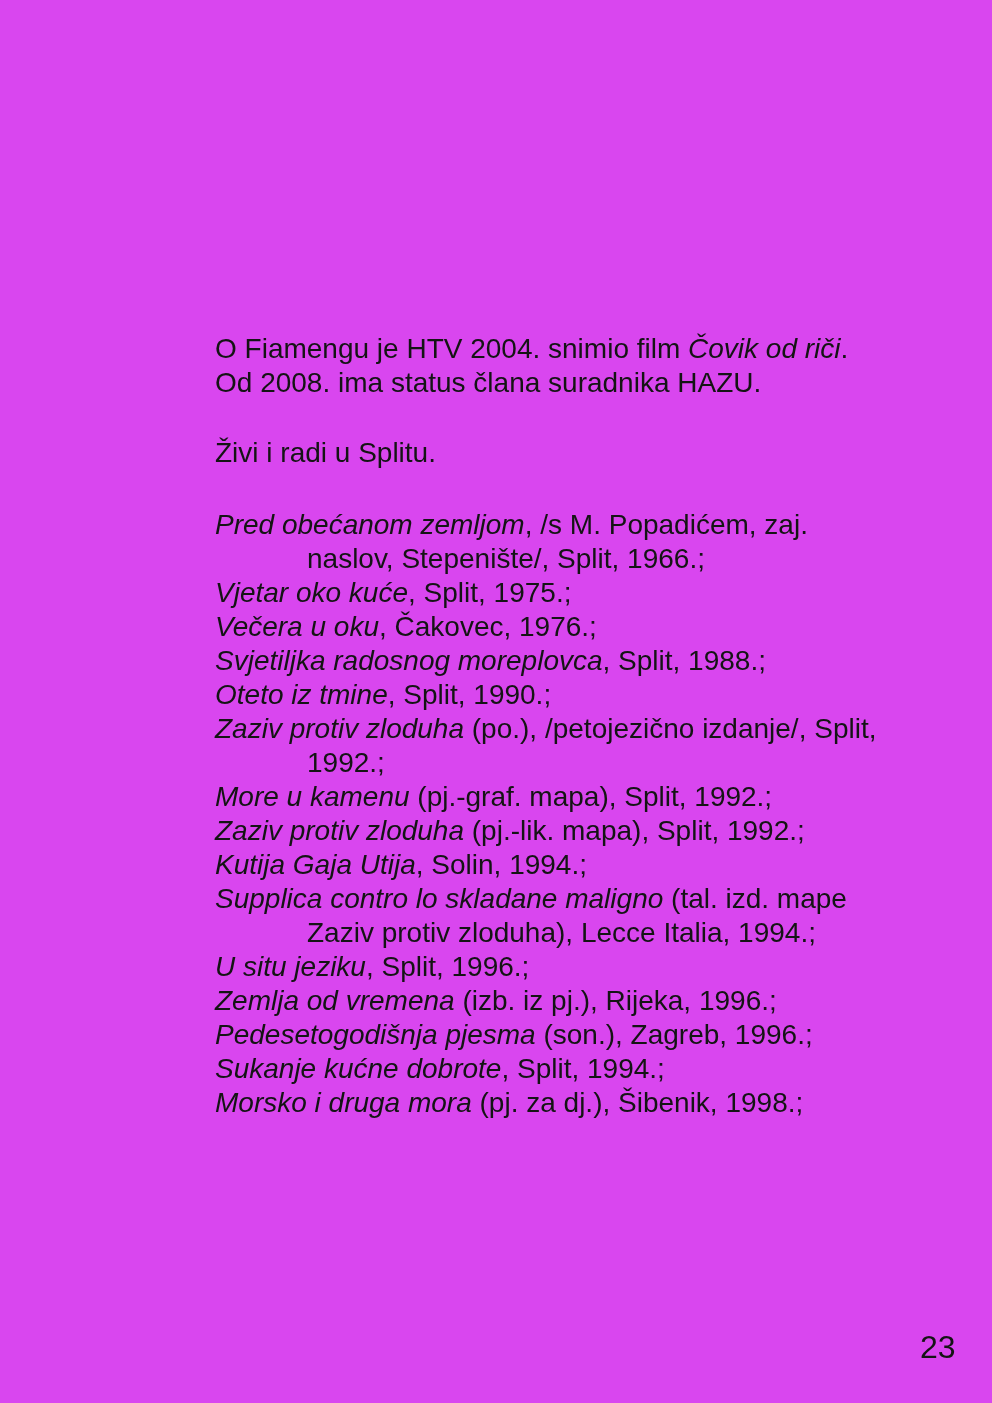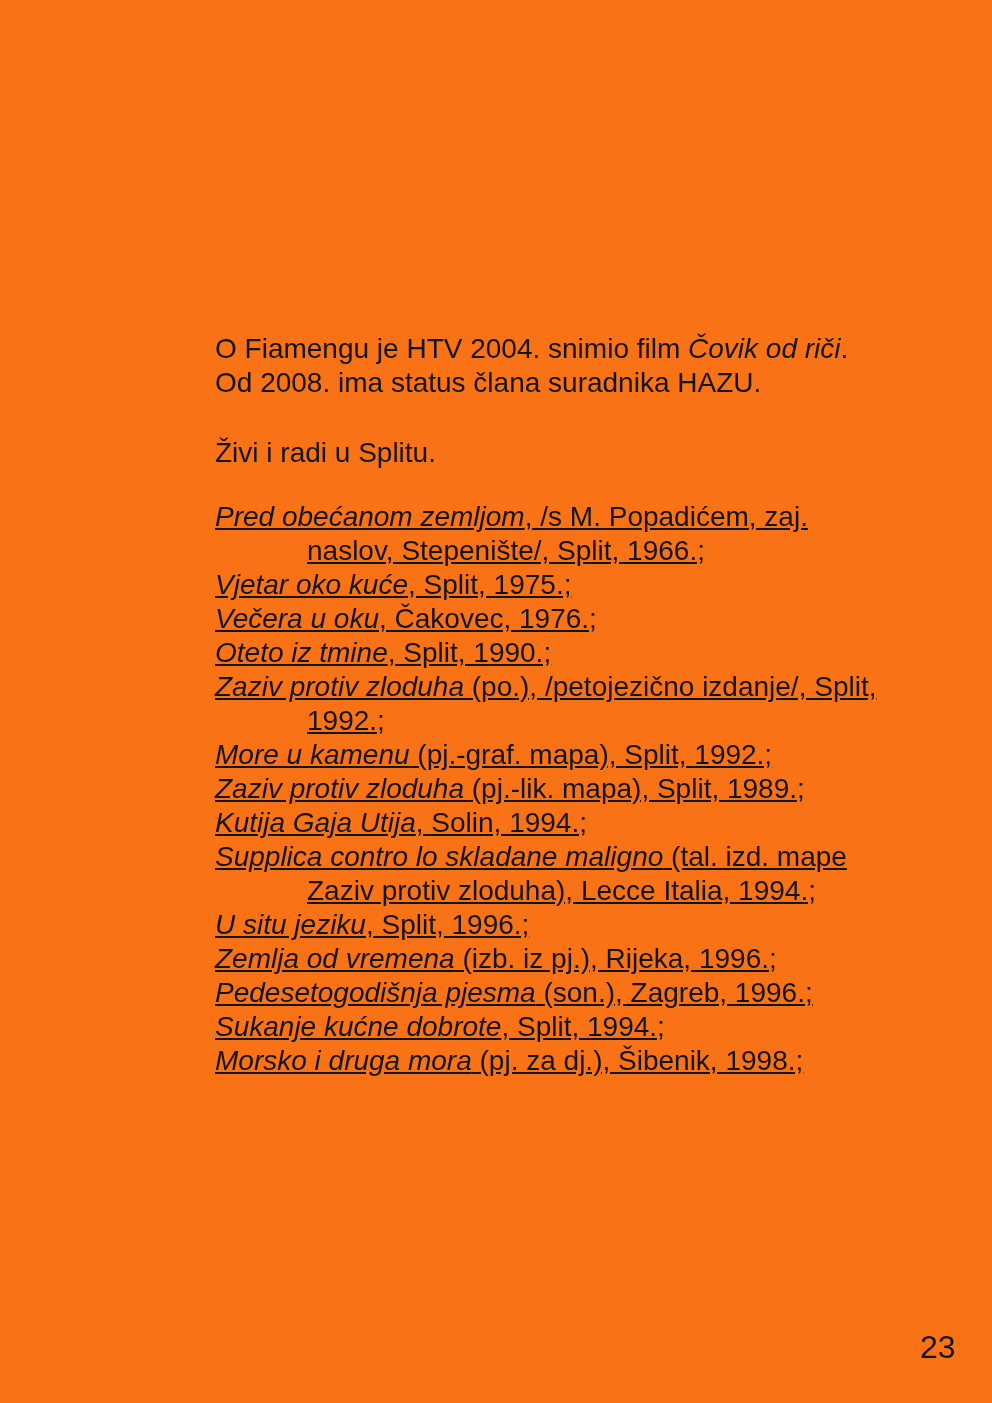--- a/index.html
+++ b/index.html
@@ -4,42 +4,42 @@
 <style>
   html, body {
     margin: 0;
     padding: 0;
     background: #ffffff;
   }
   .page {
     position: relative;
     width: 992px;
     height: 1403px;
-    background: #f97316;
+    background: #d946ef;
     font-family: "Liberation Sans", sans-serif;
     color: #141414;
     overflow: hidden;
   }
   .content {
     position: absolute;
     left: 215px;
     top: 332px;
     width: 676px;
     font-size: 28px;
     line-height: 34px;
   }
   .line { white-space: normal; }
   .residence { margin-top: 36px; }
   .heading {
     margin: 36px 0 0 0;
     font-size: 28px;
     line-height: 34px;
     font-weight: 700;
   }
-  .works { margin-top: 30px; text-decoration: underline; }
+  .works { margin-top: 38px; }
   .entry {
     padding-left: 92px;
     text-indent: -92px;
   }
   .it { font-style: italic; }
   .page-number {
     position: absolute;
     left: 920px;
     top: 1332px;
     font-size: 32px;
@@ -61,24 +61,25 @@
 
     <div class="residence">
         <div class="line"><span class="rm">Živi i radi u Splitu.</span></div>
       </div>
 
 
     <div class="works">
         <div class="entry"><span class="it">Pred obećanom zemljom</span><span class="rm">, /s M. Popadićem, zaj. naslov, Stepenište/, Split, 1966.;</span></div>
         <div class="entry"><span class="it">Vjetar oko kuće</span><span class="rm">, Split, 1975.;</span></div>
         <div class="entry"><span class="it">Večera u oku</span><span class="rm">, Čakovec, 1976.;</span></div>
+        <div class="entry"><span class="it">Svjetiljka radosnog moreplovca</span><span class="rm">, Split, 1988.;</span></div>
         <div class="entry"><span class="it">Oteto iz tmine</span><span class="rm">, Split, 1990.;</span></div>
         <div class="entry"><span class="it">Zaziv protiv zloduha</span><span class="rm"> (po.), /petojezično izdanje/, Split, 1992.;</span></div>
         <div class="entry"><span class="it">More u kamenu</span><span class="rm"> (pj.-graf. mapa), Split, 1992.;</span></div>
-        <div class="entry"><span class="it">Zaziv protiv zloduha</span><span class="rm"> (pj.-lik. mapa), Split, 1989.;</span></div>
+        <div class="entry"><span class="it">Zaziv protiv zloduha</span><span class="rm"> (pj.-lik. mapa), Split, 1992.;</span></div>
         <div class="entry"><span class="it">Kutija Gaja Utija</span><span class="rm">, Solin, 1994.;</span></div>
         <div class="entry"><span class="it">Supplica contro lo skladane maligno</span><span class="rm"> (tal. izd. mape Zaziv protiv zloduha), Lecce Italia, 1994.;</span></div>
         <div class="entry"><span class="it">U situ jeziku</span><span class="rm">, Split, 1996.;</span></div>
         <div class="entry"><span class="it">Zemlja od vremena</span><span class="rm"> (izb. iz pj.), Rijeka, 1996.;</span></div>
         <div class="entry"><span class="it">Pedesetogodišnja pjesma</span><span class="rm"> (son.), Zagreb, 1996.;</span></div>
         <div class="entry"><span class="it">Sukanje kućne dobrote</span><span class="rm">, Split, 1994.;</span></div>
         <div class="entry"><span class="it">Morsko i druga mora</span><span class="rm"> (pj. za dj.), Šibenik, 1998.;</span></div>
       </div>
 
   </div>

